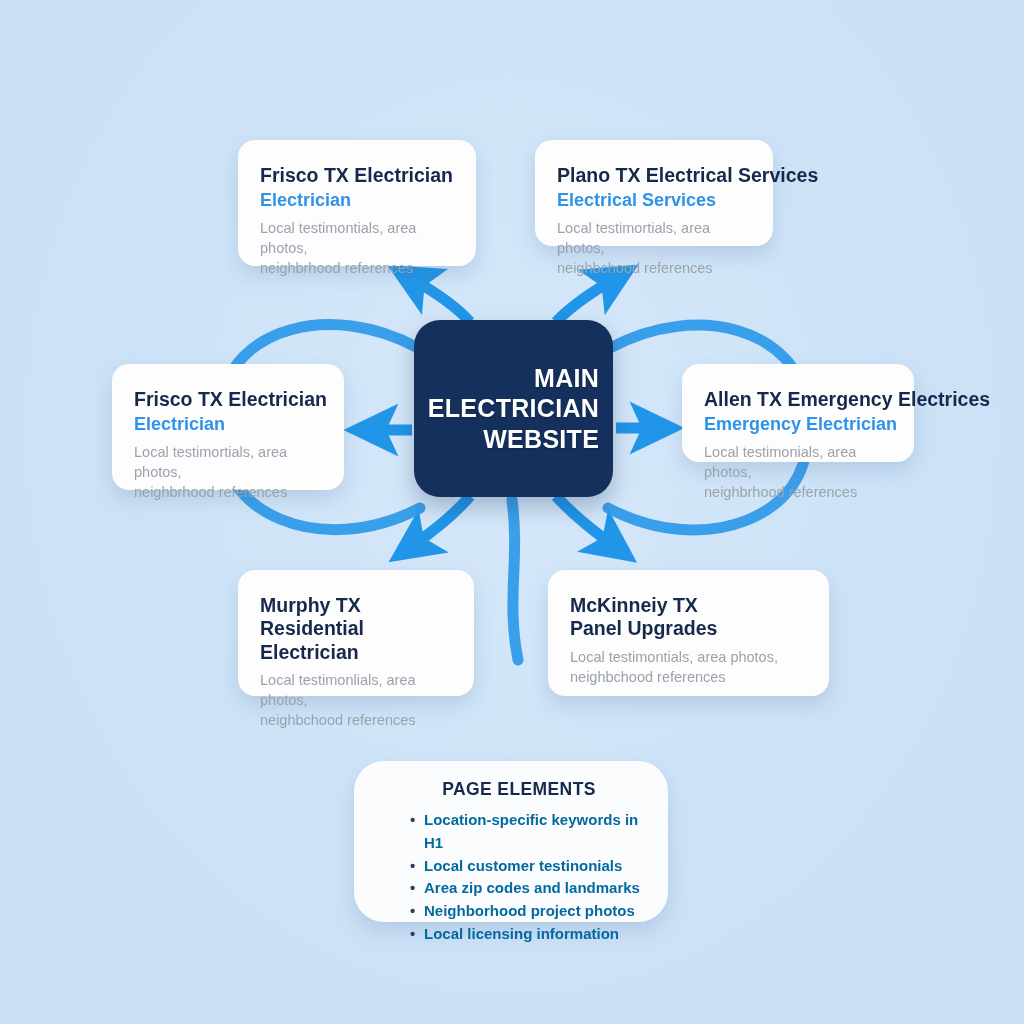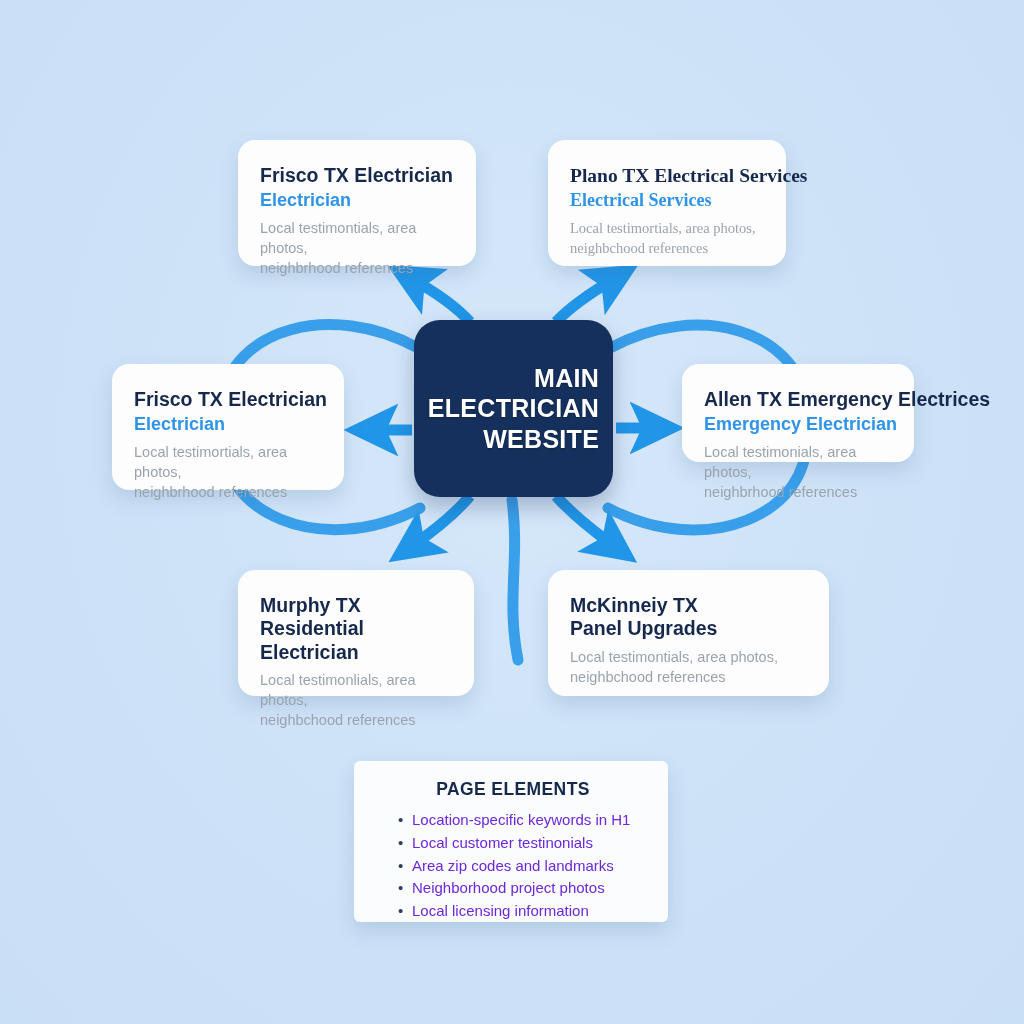--- a/index.html
+++ b/index.html
@@ -80,62 +80,63 @@
     white-space: nowrap;
   }
   .card-desc {
     color: #9aa3ad;
     font-size: 14.5px;
     line-height: 1.38;
     margin-top: 6px;
   }
 
   #card-frisco-top  { left: 238px; top: 140px;  width: 238px; height: 126px; }
-  #card-plano       { left: 548px; top: 140px;  width: 238px; height: 126px; font-family: Liberation Serif, serif; }
+  #card-plano       { left: 535px; top: 140px;  width: 238px; height: 106px; }
   #card-frisco-left { left: 112px; top: 364px;  width: 232px; height: 126px; }
   #card-allen       { left: 682px; top: 364px;  width: 232px; height: 98px; }
   #card-murphy      { left: 238px; top: 570px;  width: 236px; height: 126px; }
   #card-mckinney    { left: 548px; top: 570px;  width: 281px; height: 126px; }
 
   
   #card-plano .card-title,
   #card-allen .card-title { overflow: visible; }
 
   
   .panel {
     position: absolute;
     left: 354px;
     top: 761px;
     width: 314px;
     height: 161px;
     background: #fbfcfd;
-    border-radius: 6px;
+    border-radius: 30px;
     box-shadow: 0 9px 20px rgba(60,100,150,.18);
     z-index: 3;
     box-sizing: border-box;
-    padding: 18px 20px 0 24px;
+    padding: 18px 20px 0 36px;
   }
   .panel-title {
     color: #16294c;
     font-size: 17.5px;
     font-weight: bold;
     text-align: center;
     letter-spacing: .4px;
     margin-bottom: 9px;
   }
   .panel-list {
     list-style: none;
     margin: 0;
     padding: 0 0 0 34px;
   }
   .panel-list li {
-    color: #6d28d9;
+    color: #0369a1;
     font-size: 15px;
     line-height: 1.52;
     position: relative;
+    font-weight: bold;
   }
   .panel-list li::before {
     content: "\2022";
     position: absolute;
     left: -14px;
     color: #2b3f63;
   }
 </style>
 </head>
 <body>

